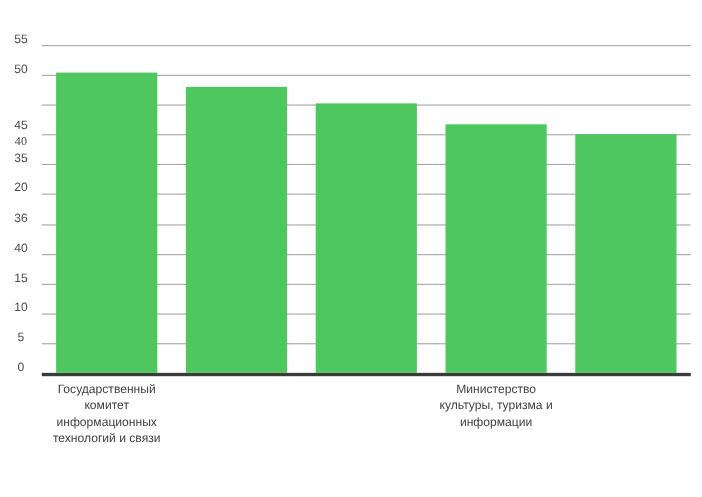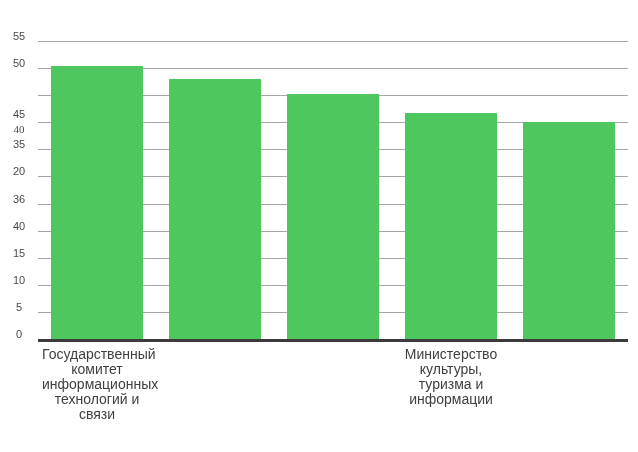--- a/index.html
+++ b/index.html
@@ -89,21 +89,21 @@
     left: 38px;
     top: 347px;
     width: 590px;
     height: 105px;
   }
 
   .cat-label {
     position: absolute;
     top: 0;
     text-align: center;
-    font-size: 14px;
+    font-size: 11px;
     line-height: 15px;
     color: #3f3f3f;
     padding: 0 4px;
     box-sizing: border-box;
   }
 </style>
 </head>
 <body>
 
 <div id="chart-root">

